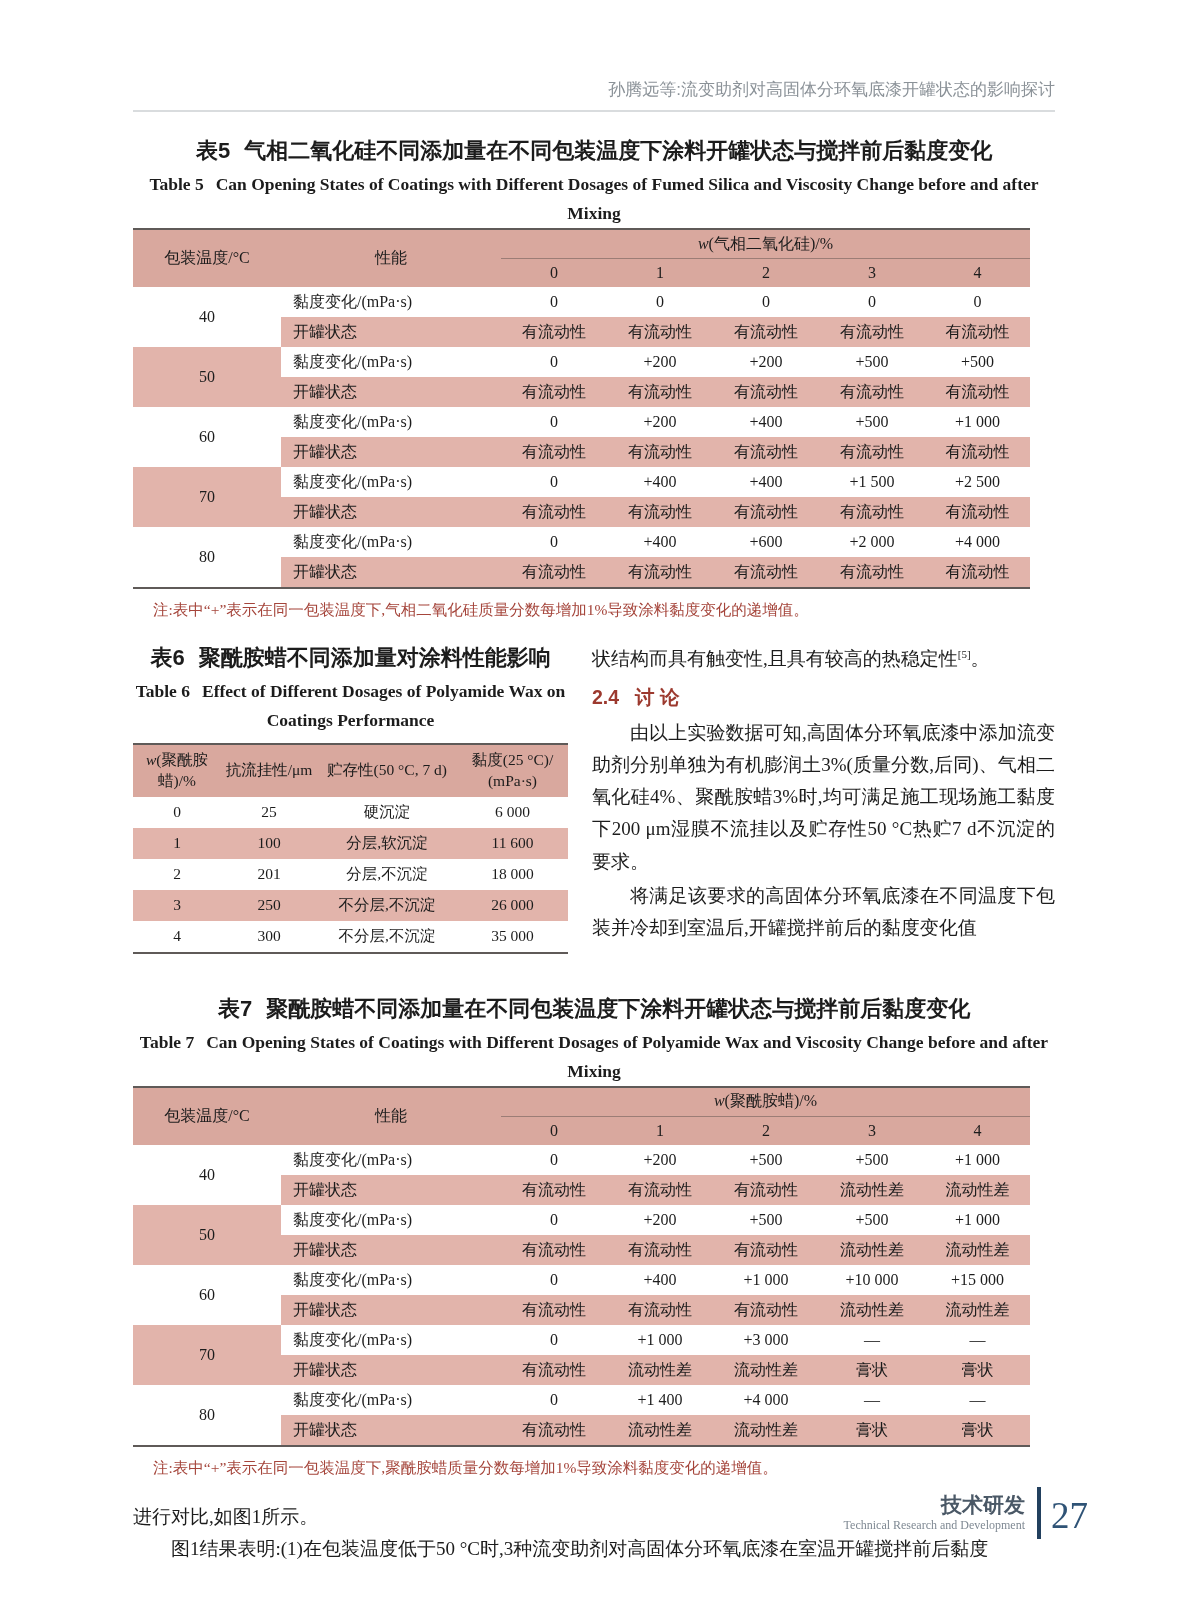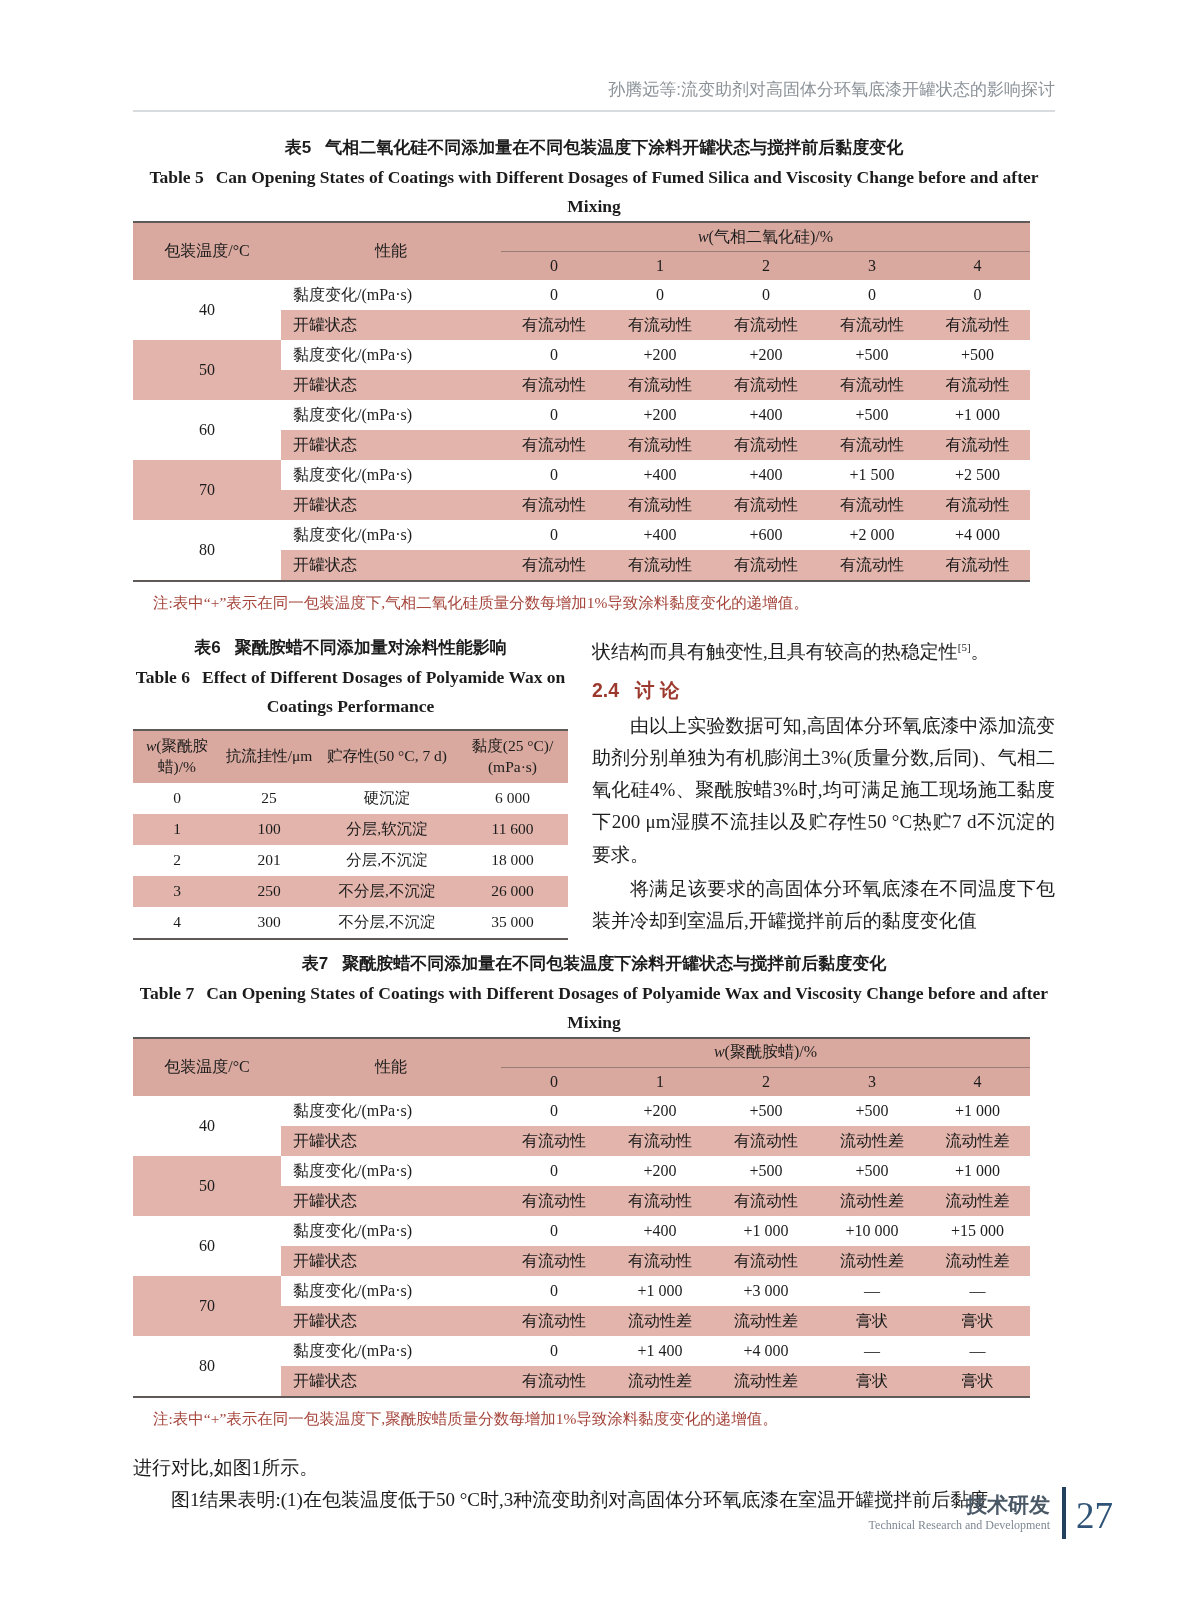--- a/index.html
+++ b/index.html
@@ -8,21 +8,21 @@
     background:#ffffff; font-family:"Liberation Serif", serif; color:#1c1c1c;padding-left:46px;
   }
   .content{ position:absolute; left:133px; top:0; width:922px; }
 
   
   .page-head{ margin-top:78px; text-align:right; color:#8b9298;
     font-size:17px; font-family:"Liberation Sans", sans-serif;
     padding-bottom:9px; border-bottom:2px solid #d9dcde; }
 
   
-  .cap-zh{ margin-top:24px; text-align:center; font-weight:bold; font-size:17px;
+  .cap-zh{ margin-top:24px; text-align:center; font-weight:bold; font-size:22px;
     font-family:"Liberation Sans", sans-serif; }
   .cap-zh .lbl{ margin-right:14px; }
   .cap-en{ text-align:center; font-weight:bold; font-size:17.5px; line-height:1.65; margin-top:4px; }
   .cap-en .lbl{ margin-right:12px; }
 
   
   table{ border-collapse:collapse; }
   .gtable{ width:897px; margin-top:0; font-size:16px;
     border-top:2px solid #5f5a58; border-bottom:2px solid #5f5a58; }
   .gtable thead th{ background:var(--pink-head); font-weight:normal; }
@@ -58,21 +58,21 @@
   .col-r .para{ margin-bottom:2px; }
   sup{ font-size:11px; }
   .sec-head{ color:#9c392e; font-weight:bold; font-size:19.5px;
     font-family:"Liberation Sans", sans-serif; margin:8px 0 6px 0; }
   .sec-head .no{ margin-right:16px;margin-top:16px; }
 
   .bottom-text{ display:flex; gap:24px; margin-top:22px; }
   .bottom-text .bcol{ flex:1; }
 
   
-  .footer{ position:absolute; top:1487px; right:120px; display:flex; align-items:center; }
+  .footer{ position:absolute; top:1487px; right:145px; display:flex; align-items:center; }
   .f-text{ text-align:right; }
   .f-zh{ color:#4a5866; font-weight:bold; font-size:21px;
     font-family:"Liberation Sans", sans-serif; line-height:1.15; }
   .f-en{ color:#7f8993; font-size:12px; font-family:"Liberation Serif", serif; }
   .f-bar{ width:4px; height:52px; background:#22405e; margin:0 10px 0 12px; }
   .f-num{ color:#2f5376; font-size:37px; padding-top:4px; }
 </style>
 </head>
 <body>
 
@@ -262,21 +262,21 @@
       <div class="col-r">
         <p class="para"><span>状结构而具有触变性,且具有较高的热稳定性</span><sup>[5]</sup><span>。</span></p>
         <div class="sec-head">
           <span class="no">2.4</span><span>讨  论</span>
         </div>
         <p class="para indent">由以上实验数据可知,高固体分环氧底漆中添加流变助剂分别单独为有机膨润土3%(质量分数,后同)、气相二氧化硅4%、聚酰胺蜡3%时,均可满足施工现场施工黏度下200 μm湿膜不流挂以及贮存性50 °C热贮7 d不沉淀的要求。</p>
         <p class="para indent">将满足该要求的高固体分环氧底漆在不同温度下包装并冷却到室温后,开罐搅拌前后的黏度变化值</p>
       </div>
     </div>
 
-    <div class="cap-zh" style="margin-top:12px">
+    <div class="cap-zh" style="margin-top:40px">
       <span class="lbl">表7</span><span>聚酰胺蜡不同添加量在不同包装温度下涂料开罐状态与搅拌前后黏度变化</span>
     </div>
     <div class="cap-en">
       <span class="lbl">Table 7</span><span>Can Opening States of Coatings with Different Dosages of Polyamide Wax and Viscosity Change before and after Mixing</span>
     </div>
 
     <table class="gtable">
       <colgroup>
           <col style="width:148px">
           <col style="width:220px">

